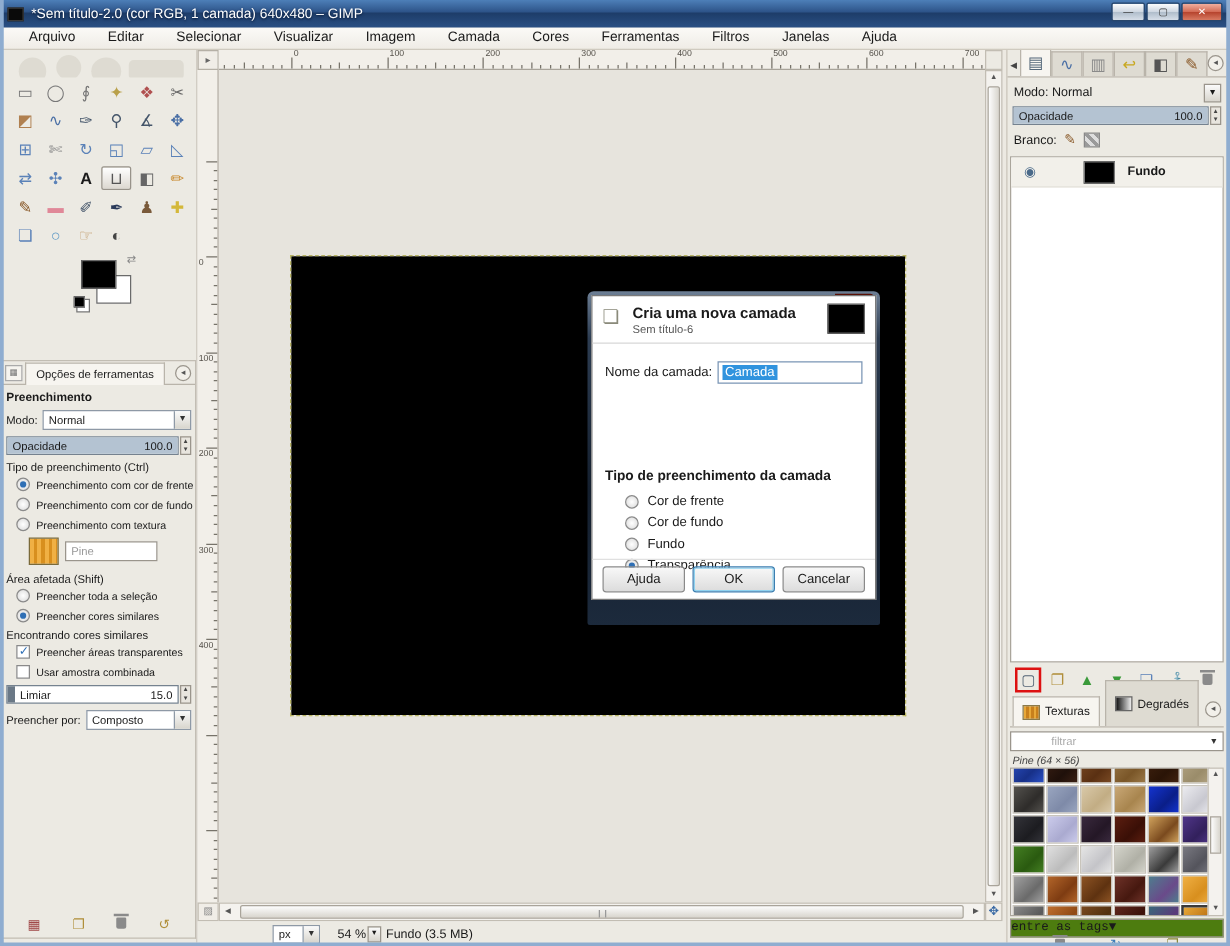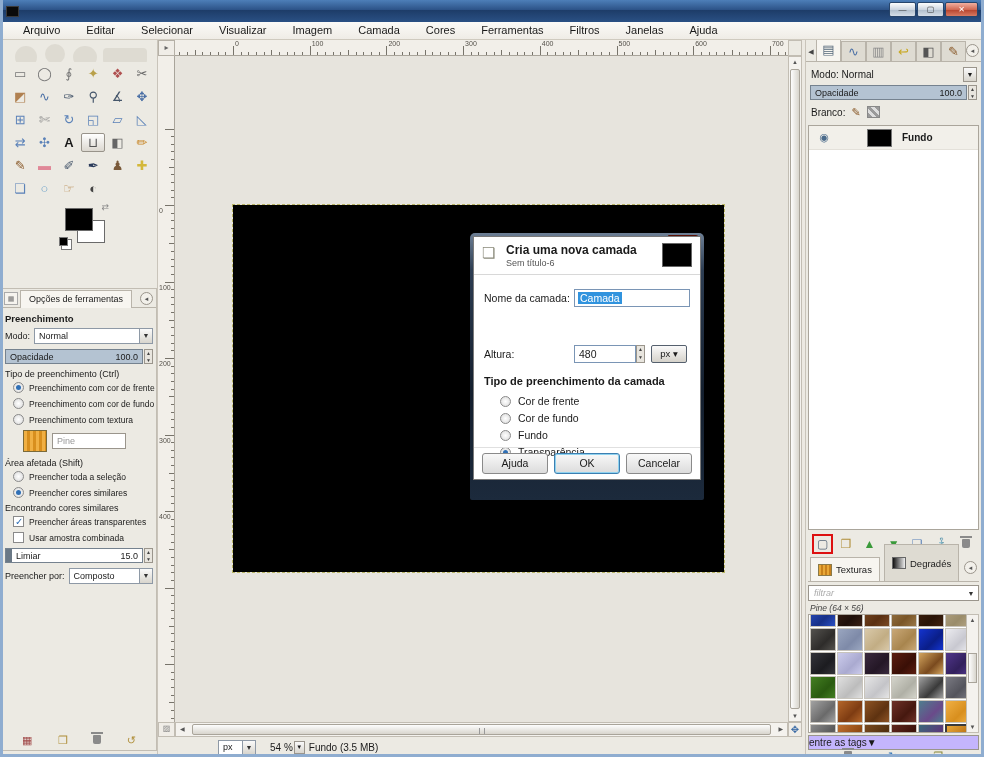--- a/index.html
+++ b/index.html
@@ -173,36 +173,36 @@
   .layer-act.hl { outline:2px solid #dd1111; }
   .pat-tabs { position:absolute; left:2px; top:518px; right:2px; height:24px; border-bottom:1px solid #b9b4aa; }
   .pat-tab { position:absolute; bottom:0; height:37px; border:1px solid #b9b4aa; border-bottom:none;
     background:#dedbd2; display:flex; align-items:center; gap:4px; padding:0 7px; font-size:9.5px; }
   .pat-tab.active { background:#f7f5f0; height:24px; }
   .chip { width:14px; height:12px; border:1px solid #8a7a4a; }
   .chip.textures { background:repeating-linear-gradient(90deg,#e8a838 0 2px,#c8801c 2px 4px); }
   .chip.gradients { border-color:#666; background:linear-gradient(90deg,#111,#eee); }
   .filter-field { position:absolute; left:2px; right:2px; top:545px; height:16px;
     border:1px solid #9a958c; background:#fff; display:flex; align-items:center; }
-  .filter-field .ph { flex:1; padding-left:5px; font-style:italic; color:#aaa; font-size:9px; }
+  .filter-field .ph { flex:1; padding-left:5px; color:#aaa; font-size:9px;margin-left:27px; }
   .filter-field .fa { width:14px; font-size:7px; text-align:center; color:#333; }
   .pat-info { position:absolute; left:4px; top:563px; font-size:8.5px; font-style:italic; color:#444; }
   .pat-grid-wrap { position:absolute; left:2px; top:574px; width:160px; height:119px;
     border:1px solid #aaa59b; background:#fff; overflow:hidden; }
   .pat-grid { display:grid; grid-template-columns:repeat(6,26px); grid-auto-rows:23px;
     gap:1px; margin:-11px 0 0 1px; }
   .pat-cell { border:1px solid #c8c4bb; }
   .pat-cell.sel { border:2px solid #3a3a3a; }
   .pat-scroll { position:absolute; right:2px; top:574px; width:13px; height:119px;
     background:#f4f2ee; border:1px solid #c2bdb3; }
   .pat-scroll .thumb { position:absolute; left:1px; right:1px; top:38px; height:30px;
     background:linear-gradient(90deg,#fdfdfd,#d8d5cd); border:1px solid #a9a49a; }
   .pat-scroll .arr { position:absolute; width:100%; font-size:6px; text-align:center; color:#555; }
   .tags-field { position:absolute; left:2px; right:2px; top:695px; height:15px;
-    border:1px solid #9a958c; background:#c4b5fd; display:flex; align-items:center; }
+    border:1px solid #9a958c; background:#4d7c0f; display:flex; align-items:center;font-family:Liberation Mono, monospace; }
   .dock-bottom { position:absolute; left:0; right:0; top:711px; height:14px;
     display:flex; justify-content:space-around; align-items:flex-start; padding:0 20px; }
 
   
   .dialog { position:absolute; left:470px; top:233px; width:234px; height:267px; z-index:20;
     border-radius:5px 5px 2px 2px; padding:3px;
     background:linear-gradient(180deg,#7documentElement); 
     background:linear-gradient(180deg,#6d7f95 0%,#2d3d52 14%,#141f2e 60%,#1c2a3c 100%);
     box-shadow:2px 3px 8px rgba(0,0,0,.55); }
   .dlg-titlebar { height:17px; display:flex; align-items:center; color:#fff; font-size:10.5px;
@@ -236,20 +236,21 @@
     display:flex; align-items:center; justify-content:space-between; padding:0 8px; }
   .btn { width:66px; height:21px; border:1px solid #8a8a8a; border-radius:3px;
     background:linear-gradient(#f8f8f8,#dcdcdc); font-size:10.5px; text-align:center; line-height:19px; }
   .btn.focus { border:1px solid #3c7fb1; box-shadow:0 0 0 1px #8fd2ef inset; }
 </style>
 </head>
 <body>
 
 <div class="titlebar">
   <span class="app-icon"></span>
+  <span class="title-text">*Sem título-2.0 (cor RGB, 1 camada) 640x480 – GIMP</span>
   <span class="caption-btns" id="caption-btns">
       <span class="cap-btn">—</span>
       <span class="cap-btn">▢</span>
       <span class="cap-btn close">✕</span>
     </span>
 </div>
 
 <div class="menubar" id="menubar">
     <span class="menu-item">Arquivo</span>
     <span class="menu-item">Editar</span>
@@ -756,33 +757,20 @@
     </div>
 
     <div class="dlg-row" style="top:52px">
       <span class="dlg-lbl" style="width:90px">Nome da camada:</span>
       <span class="txt-field" style="flex:1">
         <span class="sel-text">Camada</span>
       </span>
     </div>
 
 
-    <div class="dlg-row" style="top:108px">
-      <span class="dlg-lbl" style="width:90px">Altura:</span>
-      <span class="spinfield">
-        <span class="val">480</span>
-        <span class="spin" style="height:18px">
-            <span>▲</span>
-            <span>▼</span>
-          </span>
-      </span>
-      <span class="unit-dd">
-        <span>px</span> ▾
-      </span>
-    </div>
 
     <div class="dlg-section" style="top:138px">Tipo de preenchimento da camada</div>
 
     <div class="dlg-radio-row" style="top:158px">
       <span class="radio"></span>
       <span class="opt-lbl">Cor de frente</span>
     </div>
     <div class="dlg-radio-row" style="top:175px">
       <span class="radio"></span>
       <span class="opt-lbl">Cor de fundo</span>

